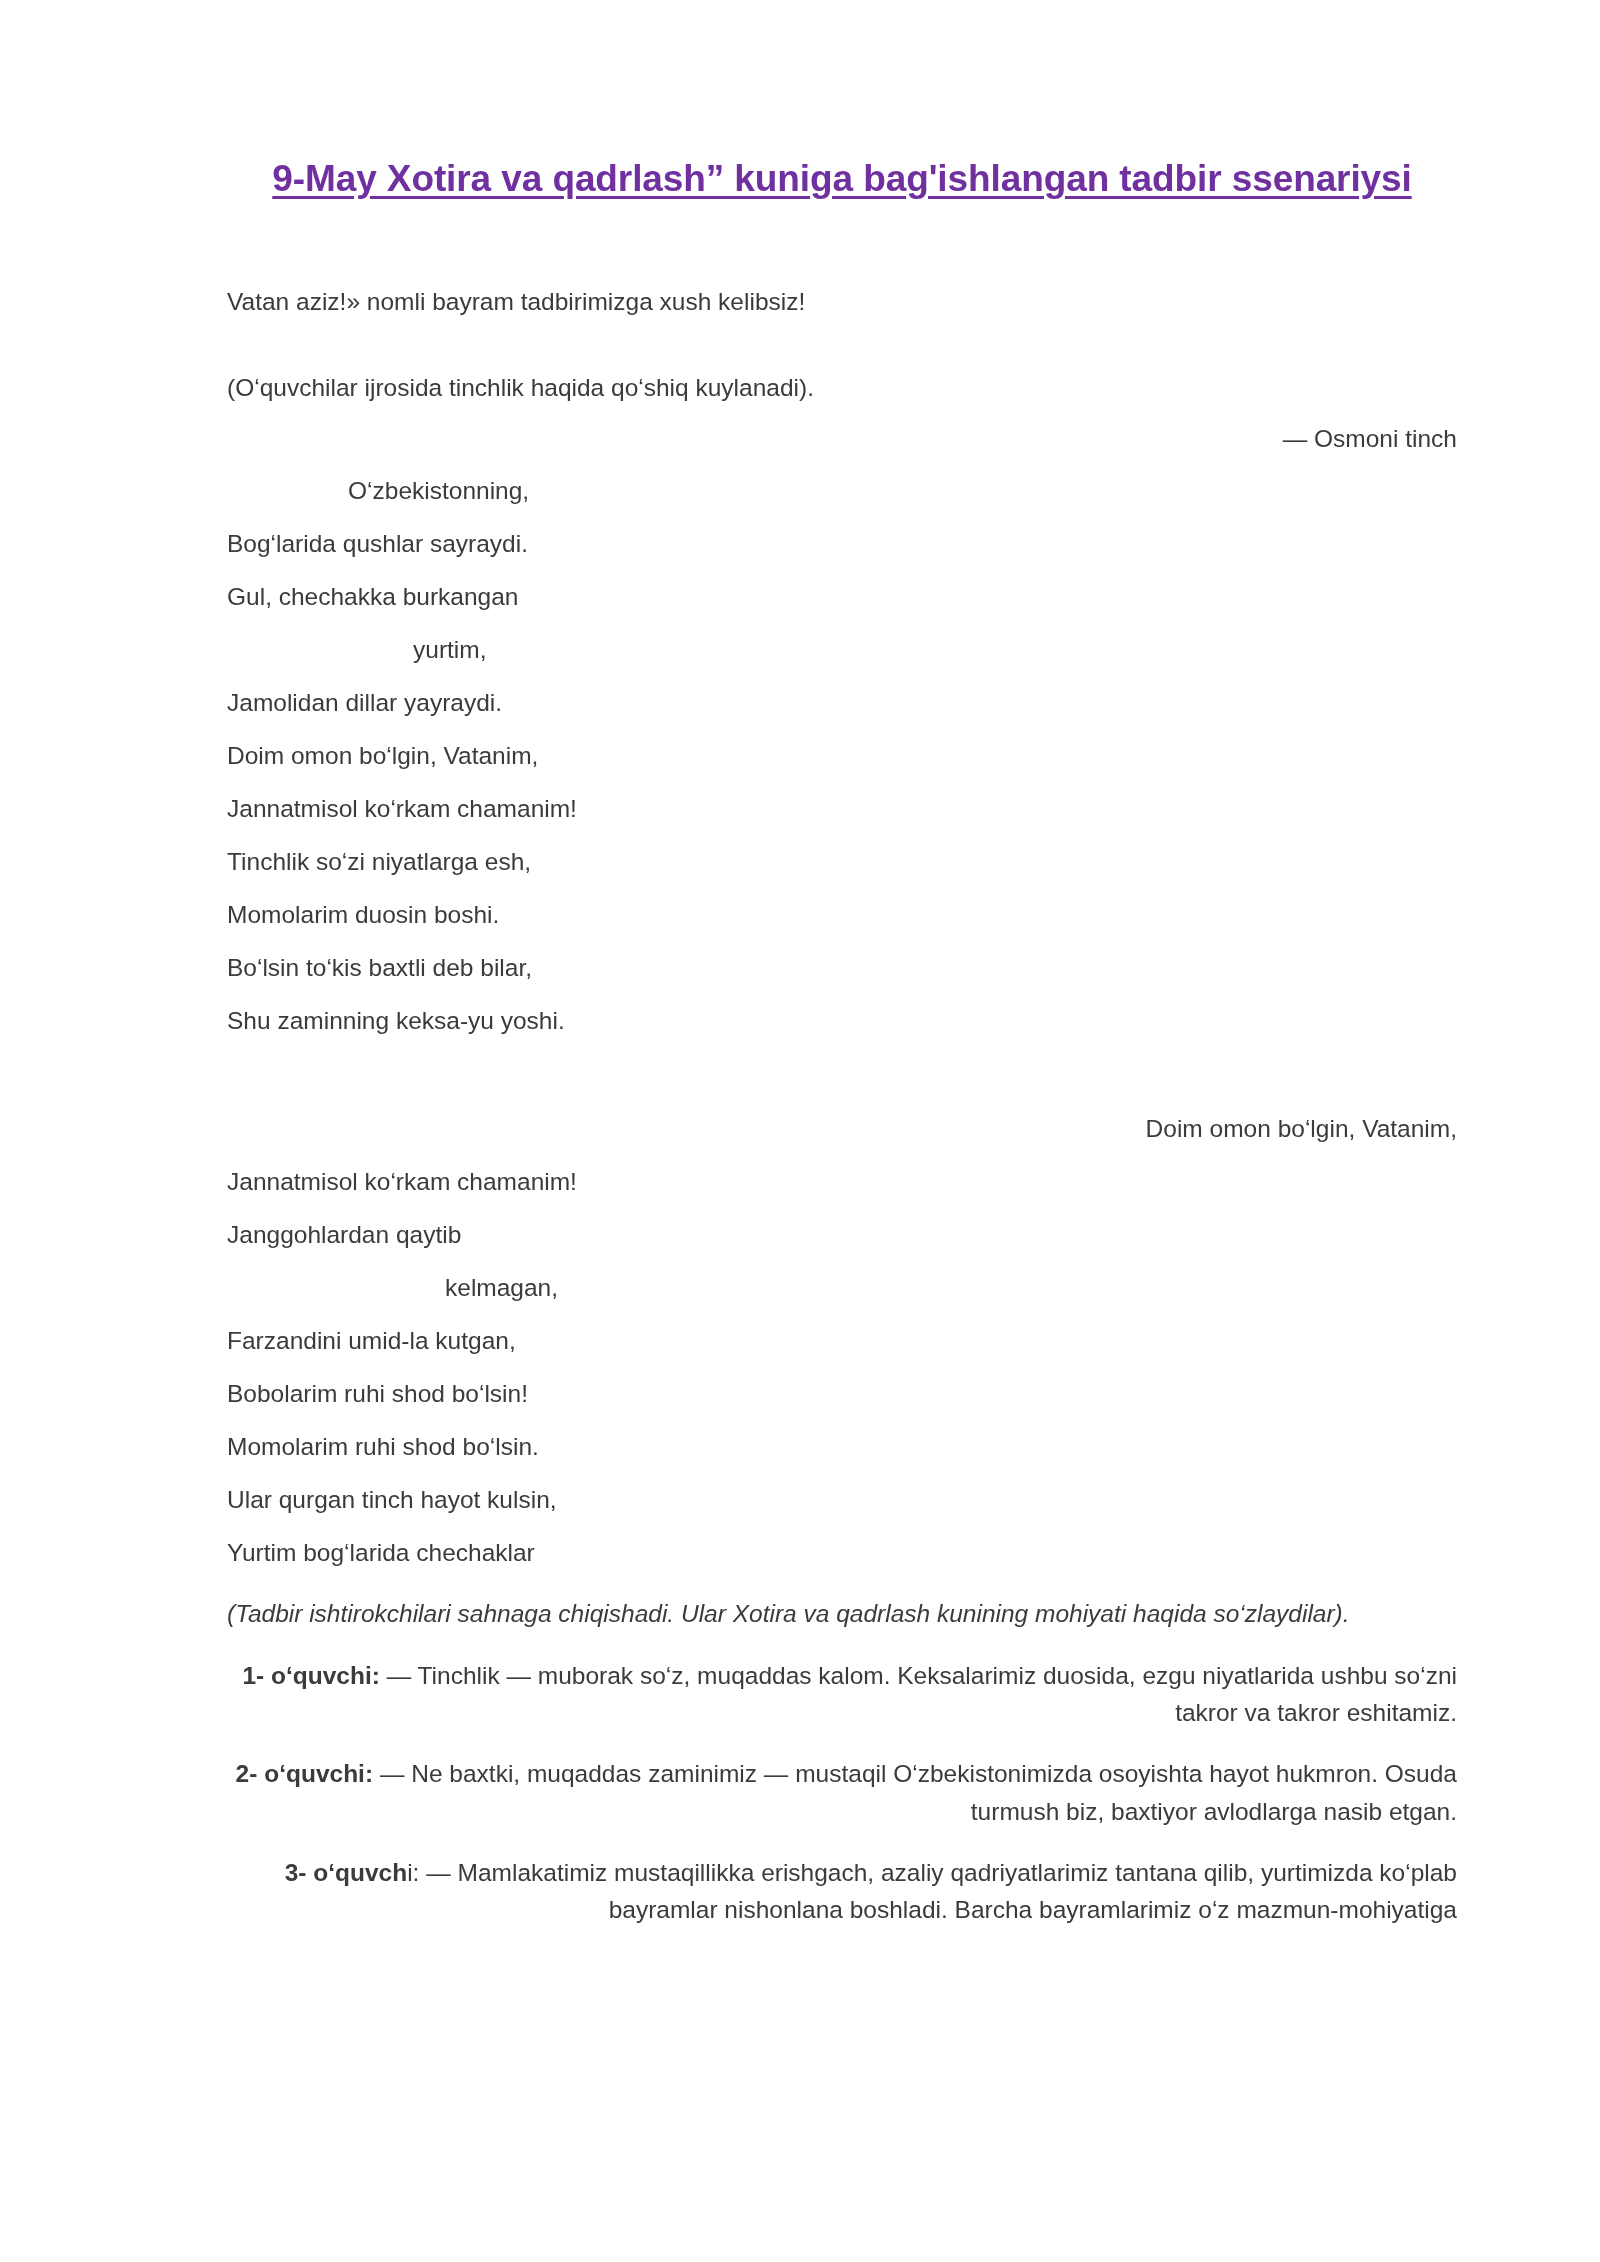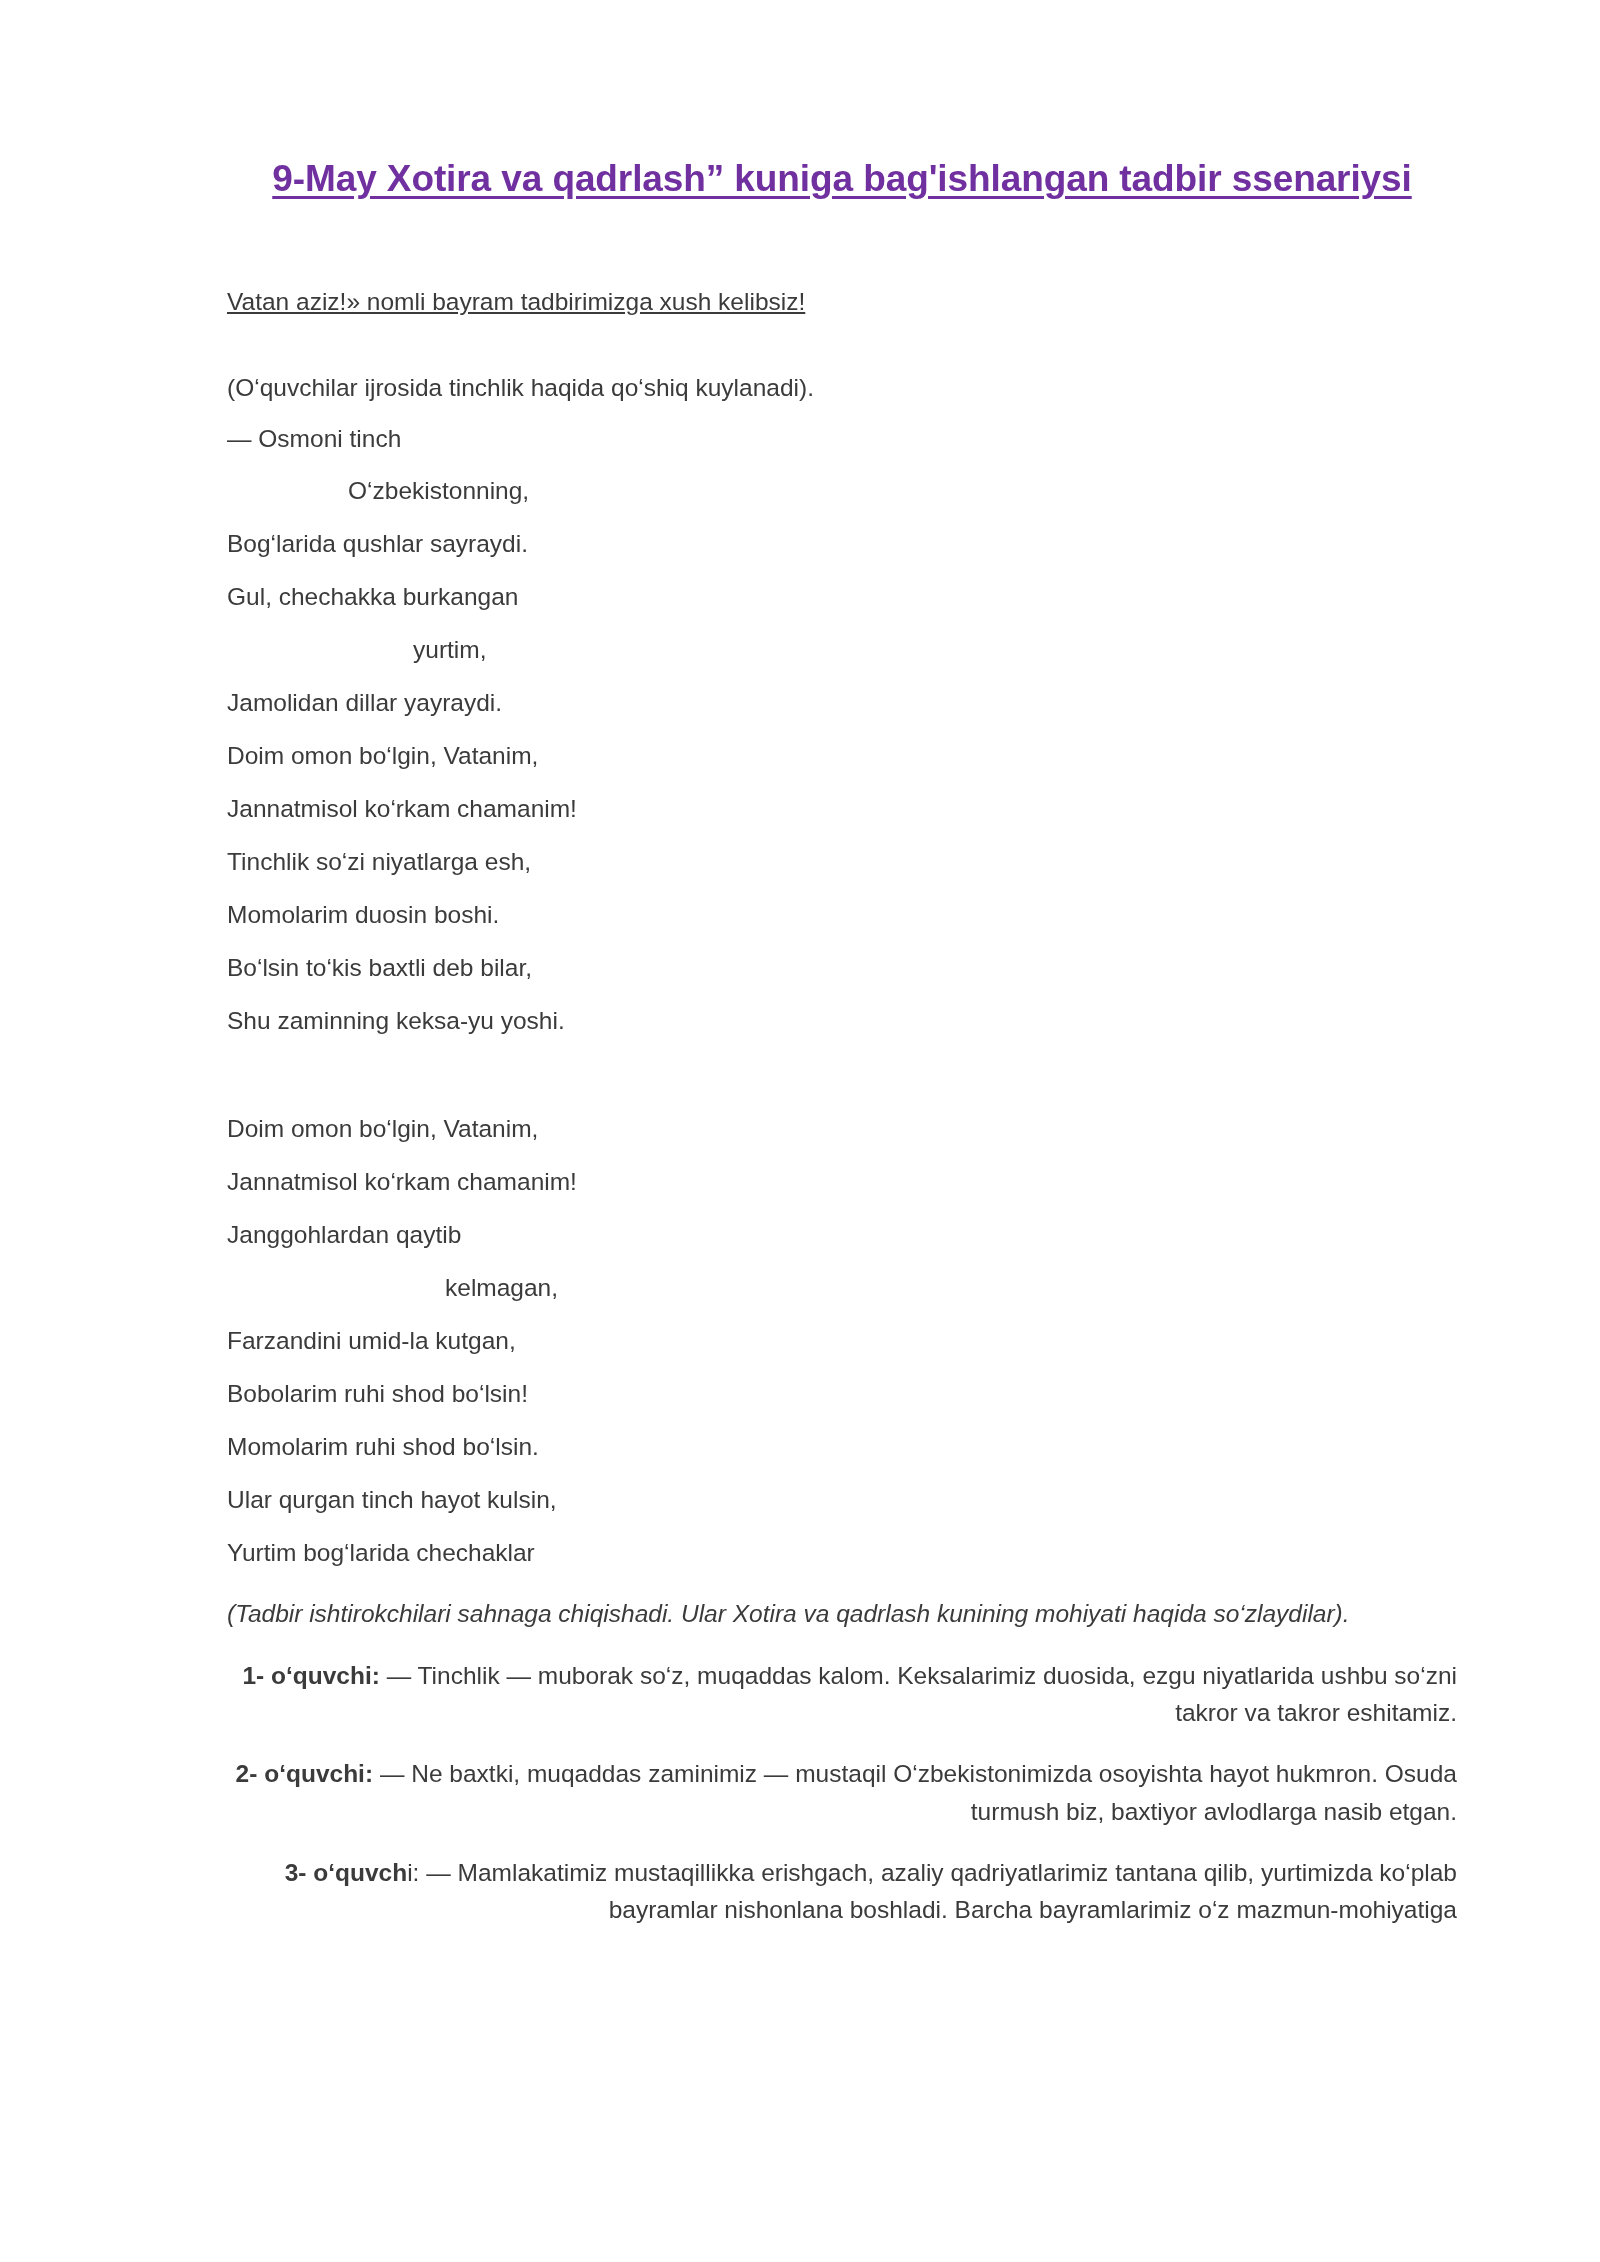--- a/index.html
+++ b/index.html
@@ -49,21 +49,20 @@
   
   .para {
     margin: 0;
     font-size: 24.5px;
     line-height: 1.55;
     color: #3b3b3b;
   }
 
   .intro {
     padding-top: 73px;
-    text-decoration: underline;
   }
 
   .stage {
     padding-top: 48px;
   }
 
   .stage-2 {
     font-style: italic;
     padding-top: 23px;
     line-height: 1.55;
@@ -73,20 +72,21 @@
   .poem-line {
     margin: 0;
     font-size: 24.5px;
     line-height: 1.55;
     padding-top: 15px;
     color: #3b3b3b;
     white-space: pre;
   }
   .poem-line.first {
     padding-top: 13px;
+    text-align: right;
   }
   .indent-1 { padding-left: 121px; }
   .indent-2 { padding-left: 186px; }
   .indent-3 { padding-left: 218px; }
 
   .stanza-gap {
     height: 57px;
   }
 
   

